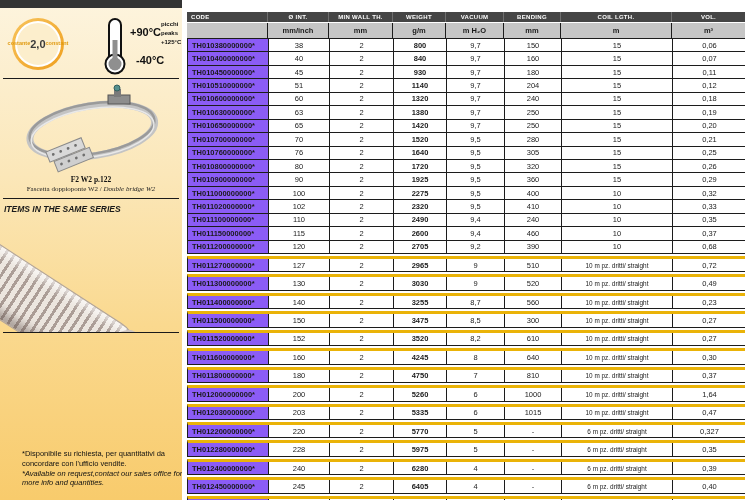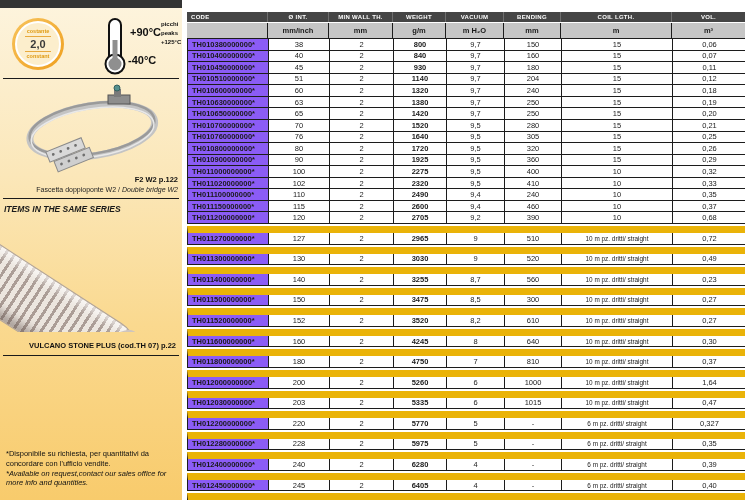--- a/index.html
+++ b/index.html
@@ -14,69 +14,69 @@
     position:absolute;left:0;top:0;width:182px;height:500px;
     background:linear-gradient(180deg,#FDF4DE 0%,#FBE7B9 35%,#FAD98F 65%,#F8CB6C 100%);
     overflow:hidden;
   }
   .topbar{height:8px;background:#333333;}
   .hdr-zone{position:relative;height:70px;}
   .badge{position:absolute;left:12px;top:10px;width:52px;height:52px;border-radius:50%;
     background:linear-gradient(135deg,#F7C35C,#EF9F1E);
     display:flex;align-items:center;justify-content:center;}
   .badge-inner{width:42px;height:42px;border-radius:50%;background:#FCEECC;border:2px solid #ffffff;
-    display:flex;flex-direction:column;align-items:center;justify-content:center;}
+    display:flex;align-items:center;justify-content:center;}
   .b-small{font-size:5.5px;font-weight:bold;color:#E09A10;line-height:1;}
   .b-line{width:26px;height:1px;background:#E8A93C;margin:1.5px 0;}
   .b-val{font-size:11px;font-weight:bold;color:#3a3a3a;line-height:1;}
   .thermo{position:absolute;left:102px;top:8px;}
   .t-max{position:absolute;left:130px;top:18px;font-size:11px;font-weight:bold;color:#111;}
-  .t-min{position:absolute;left:128px;top:46px;font-size:11px;font-weight:bold;color:#111;}
+  .t-min{position:absolute;left:136px;top:46px;font-size:11px;font-weight:bold;color:#111;}
   .t-peaks{position:absolute;left:161px;top:12px;font-size:6px;font-weight:bold;color:#111;line-height:1.5;}
   .divider{height:1px;background:#1a1a1a;margin:0 3px;}
   .clamp-wrap{height:96px;position:relative;}
-  .cap-right{text-align:right;padding:0 4px;}
+  .cap-right{text-align:center;padding:0 4px;font-family:Liberation Serif, serif;}
   .cap-bold{font-size:7.5px;font-weight:bold;color:#111;line-height:1.3;}
   .cap-normal{font-size:7px;color:#222;line-height:1.3;}
   .cap-normal .it{font-style:italic;}
   .series-titles{padding:5px 4px 2px 4px;}
   .s-t1{font-size:8.5px;font-weight:bold;color:#1a1a1a;line-height:1.25;}
   .s-t2{font-size:8.5px;font-weight:bold;font-style:italic;color:#1a1a1a;line-height:1.25;}
   .hose-wrap{position:relative;height:116px;overflow:hidden;}
   .hose{
     position:absolute;left:-34px;top:6px;width:215px;height:62px;
     transform:rotate(33deg);transform-origin:left top;border-radius:31px;
     background:repeating-linear-gradient(90deg,#ab9d96 0px,#ab9d96 3px,#ece6df 3px,#ece6df 8px);
     border:1px solid #b0a49c;
     box-shadow:inset 0 6px 8px rgba(255,255,255,.7),inset 0 -8px 10px rgba(90,75,70,.45);
   }
   .hose::after{
     content:'';position:absolute;right:-3px;top:-1px;width:30px;height:62px;border-radius:50%;
     background:#efe9e2;border:3px solid #cfc5bd;
     box-shadow:inset 0 0 0 4px #ffffff,inset 0 0 10px rgba(0,0,0,.3);
   }
   .vulcano-cap{padding:2px 6px 3px 4px;}
-  .footnotes{position:absolute;left:6px;bottom:5px;width:170px;}
+  .footnotes{position:absolute;left:22px;bottom:5px;width:170px;}
   .fn{font-size:7.5px;color:#111;line-height:1.3;}
   .fn.it{font-style:italic;}
   .fn-gap{height:7px;}
   
   .tbl{position:absolute;left:187px;top:12px;width:558px;height:500px;display:flex;flex-direction:column;}
   .hrow,.urow,.row{display:grid;grid-template-columns:80px 61px 64px 53px 58px 57px 111px 74px;}
   .hrow{height:10px;background:#454545;}
   .hcell{font-size:6px;font-weight:bold;color:#ffffff;display:flex;align-items:center;justify-content:center;
     letter-spacing:.3px;border-left:1px solid #6e6e6e;overflow:hidden;white-space:nowrap;}
   .hcell:first-child{border-left:none;justify-content:flex-start;padding-left:4px;}
   .urow{height:15px;background:#C6C6C6;border-top:1px solid #ffffff;border-bottom:1px solid #1c1c1c;}
   .ucell{font-size:7.5px;font-weight:bold;color:#1a1a1a;display:flex;align-items:center;justify-content:center;
     border-left:1px solid #1c1c1c;box-sizing:border-box;}
   .ucell:first-child{border-left:none;}
   .tbody{flex:1;display:flex;flex-direction:column;}
   .row{flex:1;background:#ffffff;border-bottom:1px solid #1c1c1c;border-left:1px solid #1c1c1c;min-height:0;}
-  .row.spaced{margin-top:2px;border-top:7px solid #eab308;}
+  .row.spaced{margin-top:2px;border-top:3px solid #eab308;}
   .cell{font-size:7.5px;color:#1a1a1a;display:flex;align-items:center;justify-content:center;
     box-sizing:border-box;border-left:1px solid #1c1c1c;overflow:hidden;white-space:nowrap;min-height:0;}
   .cell:first-child{border-left:none;}
   .cell.code{background:#8b5cf6;font-weight:bold;justify-content:flex-start;padding-left:4px;font-size:7.5px;}
   .cell.wgt{font-weight:bold;}
   .cell.small{font-size:6.4px;}
 </style>
 </head>
 <body>
 
@@ -146,23 +146,20 @@
   <div class="divider" style="margin-top:4px;"></div>
 
   <div class="series-titles">
     <div class="s-t2">ITEMS IN THE SAME SERIES</div>
   </div>
 
   <div class="hose-wrap">
     <div class="hose"></div>
   </div>
 
-  <div class="cap-right vulcano-cap">
-    <span class="cap-bold">VULCANO STONE PLUS (cod.TH 07) p.22</span>
-  </div>
 
   <div class="divider"></div>
 
   <div class="footnotes">
     <div class="fn">*Disponibile su richiesta, per quantitativi da concordare con l'ufficio vendite.</div>
     <div class="fn it">*Available on request,contact our sales office for more info and quantities.</div>
     <div class="fn-gap"></div>
   </div>
 </div>
 

